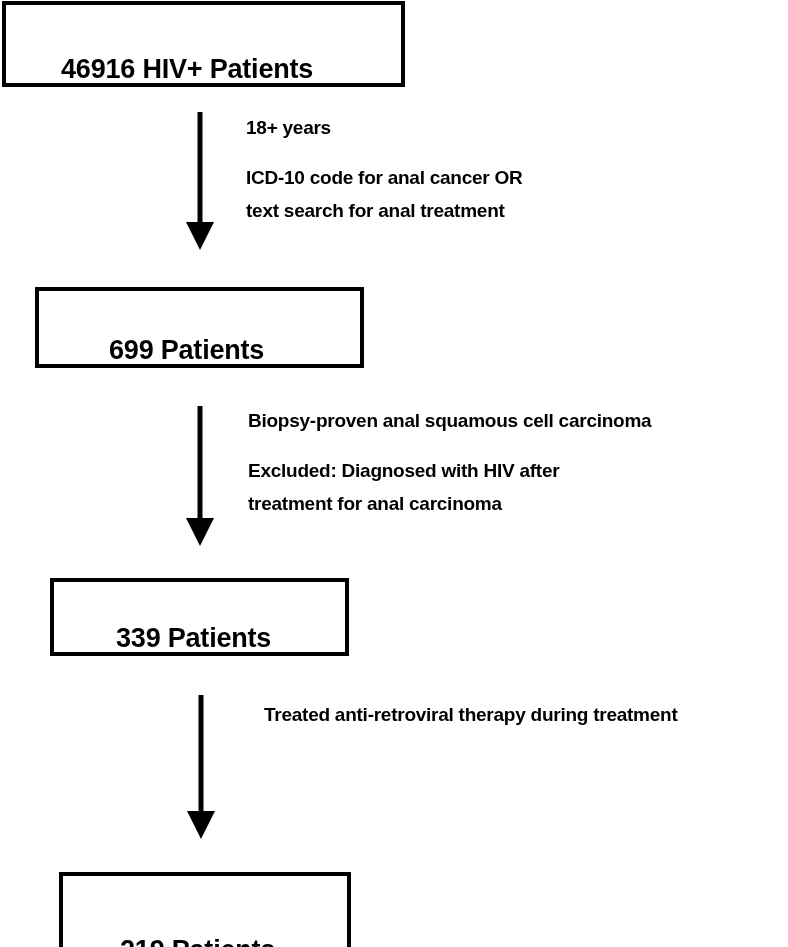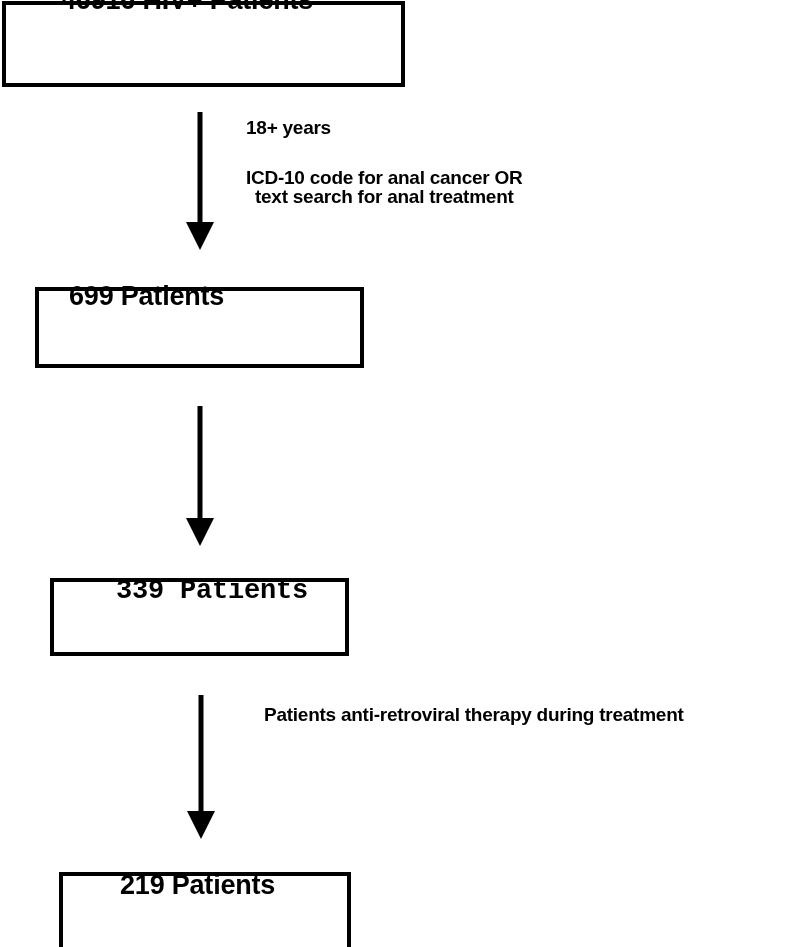--- a/index.html
+++ b/index.html
@@ -18,39 +18,39 @@
     height: 947px;
     background: #ffffff;
     overflow: hidden;
   }
   .node-box {
     position: absolute;
     box-sizing: border-box;
     background: #ffffff;
     border: 4px solid #000000;
     display: flex;
-    align-items: flex-start;
+    align-items: flex-end;
   }
   .node-label {
     font-weight: bold;
     font-size: 27px;
     line-height: 1;
     letter-spacing: -0.2px;
     white-space: nowrap;
     color: #000000;
   }
   
   #box-1 { left: 2px;  top: 1px;   width: 403px; height: 86px;  }
   #box-1 .node-label { padding-left: 55px; margin-top: -18px; }
 
   #box-2 { left: 35px; top: 287px; width: 329px; height: 81px;  }
-  #box-2 .node-label { padding-left: 30px; margin-top: -8px; }
+  #box-2 .node-label { padding-left: 70px; margin-top: -8px; }
 
   #box-3 { left: 50px; top: 578px; width: 299px; height: 78px;  }
-  #box-3 .node-label { padding-left: 62px; margin-top: -4px; font-family: Liberation Mono, monospace; }
+  #box-3 .node-label { padding-left: 62px; margin-top: -4px; }
 
   #box-4 { left: 59px; top: 872px; width: 292px; height: 96px;  }
   #box-4 .node-label { padding-left: 57px; margin-top: -4px; }
 
   
   .flow-arrow {
     position: absolute;
     left: 0;
     top: 0;
     overflow: visible;
@@ -73,21 +73,21 @@
     white-space: nowrap;
     letter-spacing: -0.25px;
   }
   .annotation .line {
     display: block;
   }
   .annotation .gap-after {
     margin-bottom: 31px;
   }
   .annotation .line + .line {
-    text-align: center;
+    margin-top: 14px;
   }
   #annotation-1 { left: 246px; top: 118px; }
   #annotation-2 { left: 248px; top: 411px; }
   #annotation-3 { left: 264px; top: 705px; }
 </style>
 </head>
 <body>
 
 <div id="flow-canvas">
 
@@ -108,31 +108,36 @@
 
   <div class="node-box" id="box-2">
     <span class="node-label">699 Patients</span>
   </div>
 
   <svg class="flow-arrow" id="arrow-2" width="788" height="947" aria-hidden="true">
     <line class="arrow-line" x1="200" y1="406" x2="200" y2="527"></line>
     <polygon class="arrow-head" points="200,546 186,518 214,518"></polygon>
   </svg>
 
+  <div class="annotation" id="annotation-2">
+    <span class="line gap-after">Biopsy-proven anal squamous cell carcinoma</span>
+    <span class="line">Excluded: Diagnosed with HIV after</span>
+    <span class="line">treatment for anal carcinoma</span>
+  </div>
 
   <div class="node-box" id="box-3">
     <span class="node-label">339 Patients</span>
   </div>
 
   <svg class="flow-arrow" id="arrow-3" width="788" height="947" aria-hidden="true">
     <line class="arrow-line" x1="201" y1="695" x2="201" y2="819"></line>
     <polygon class="arrow-head" points="201,839 187,811 215,811"></polygon>
   </svg>
 
   <div class="annotation" id="annotation-3">
-    <span class="line">Patients anti-retroviral therapy during treatment</span>
+    <span class="line">Treated anti-retroviral therapy during treatment</span>
   </div>
 
   <div class="node-box" id="box-4">
     <span class="node-label">219 Patients</span>
   </div>
 
 </div>
 
 </body></html>

